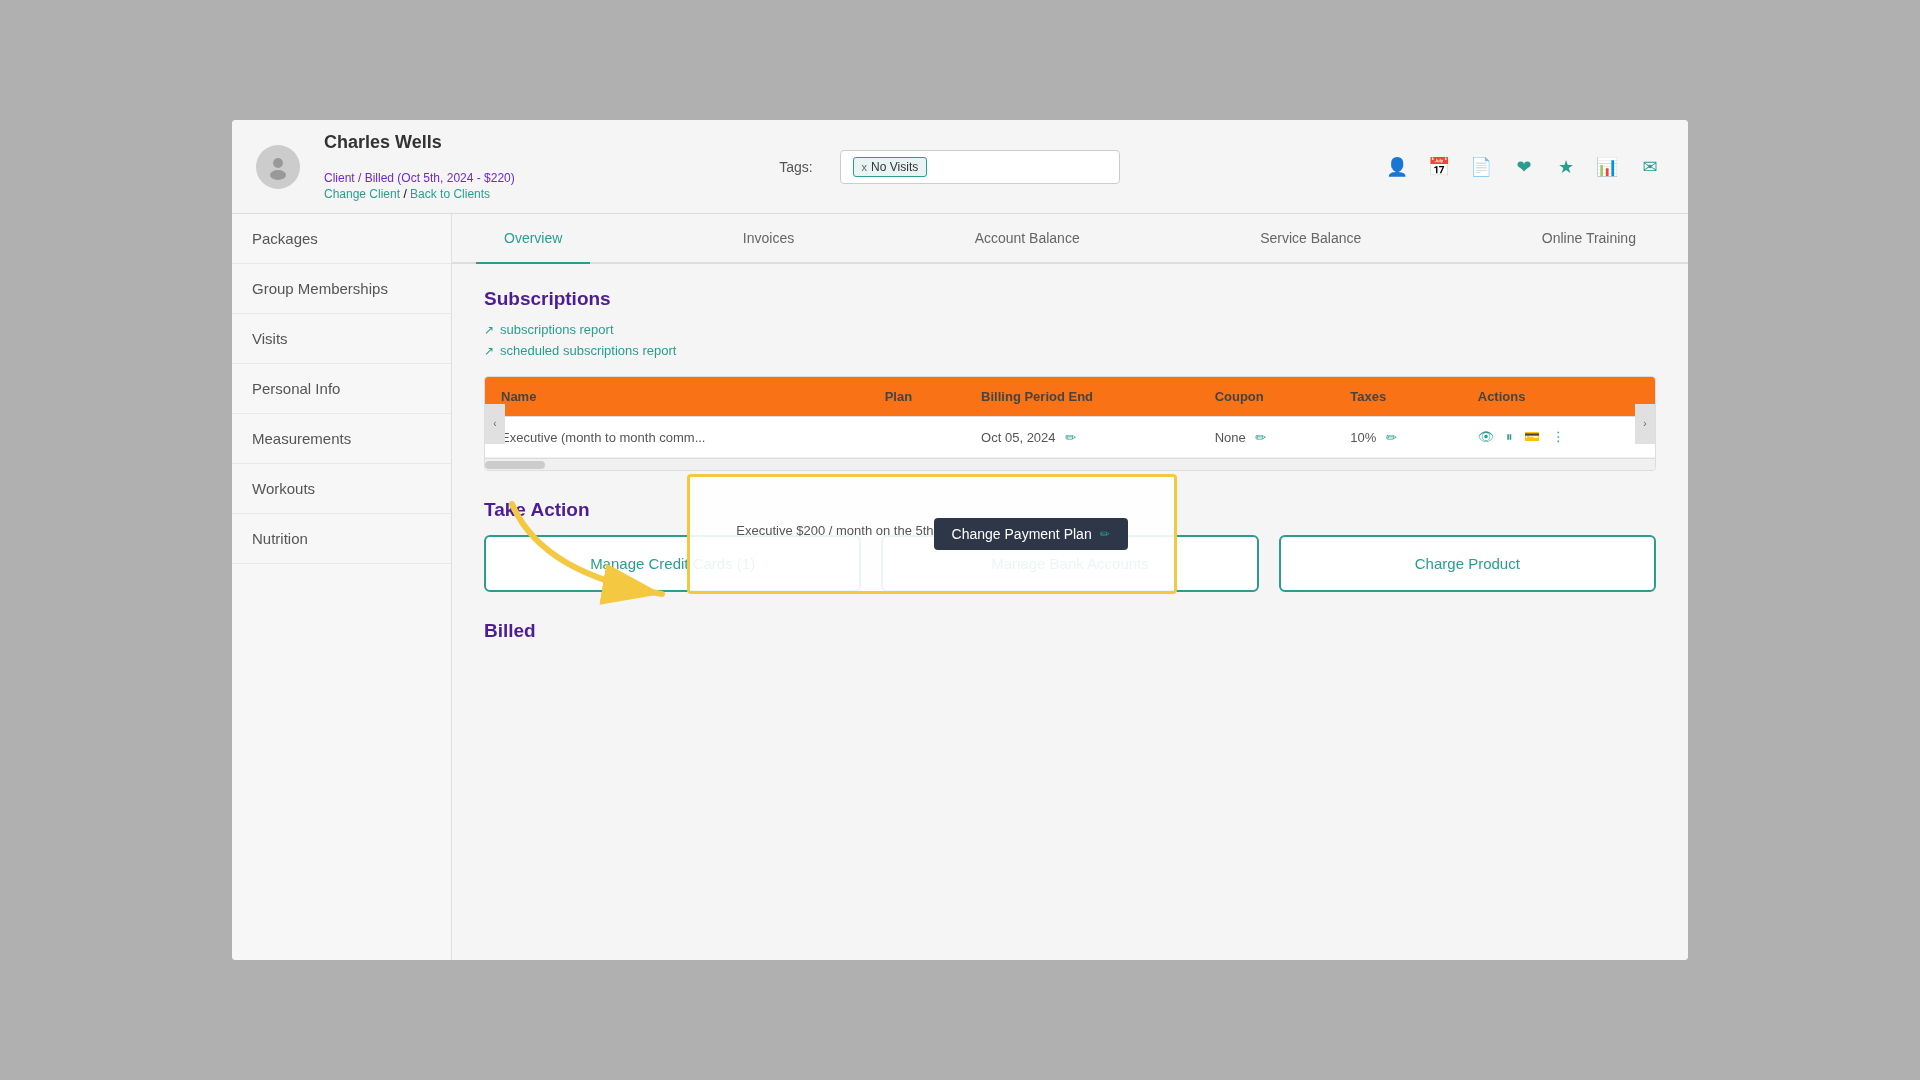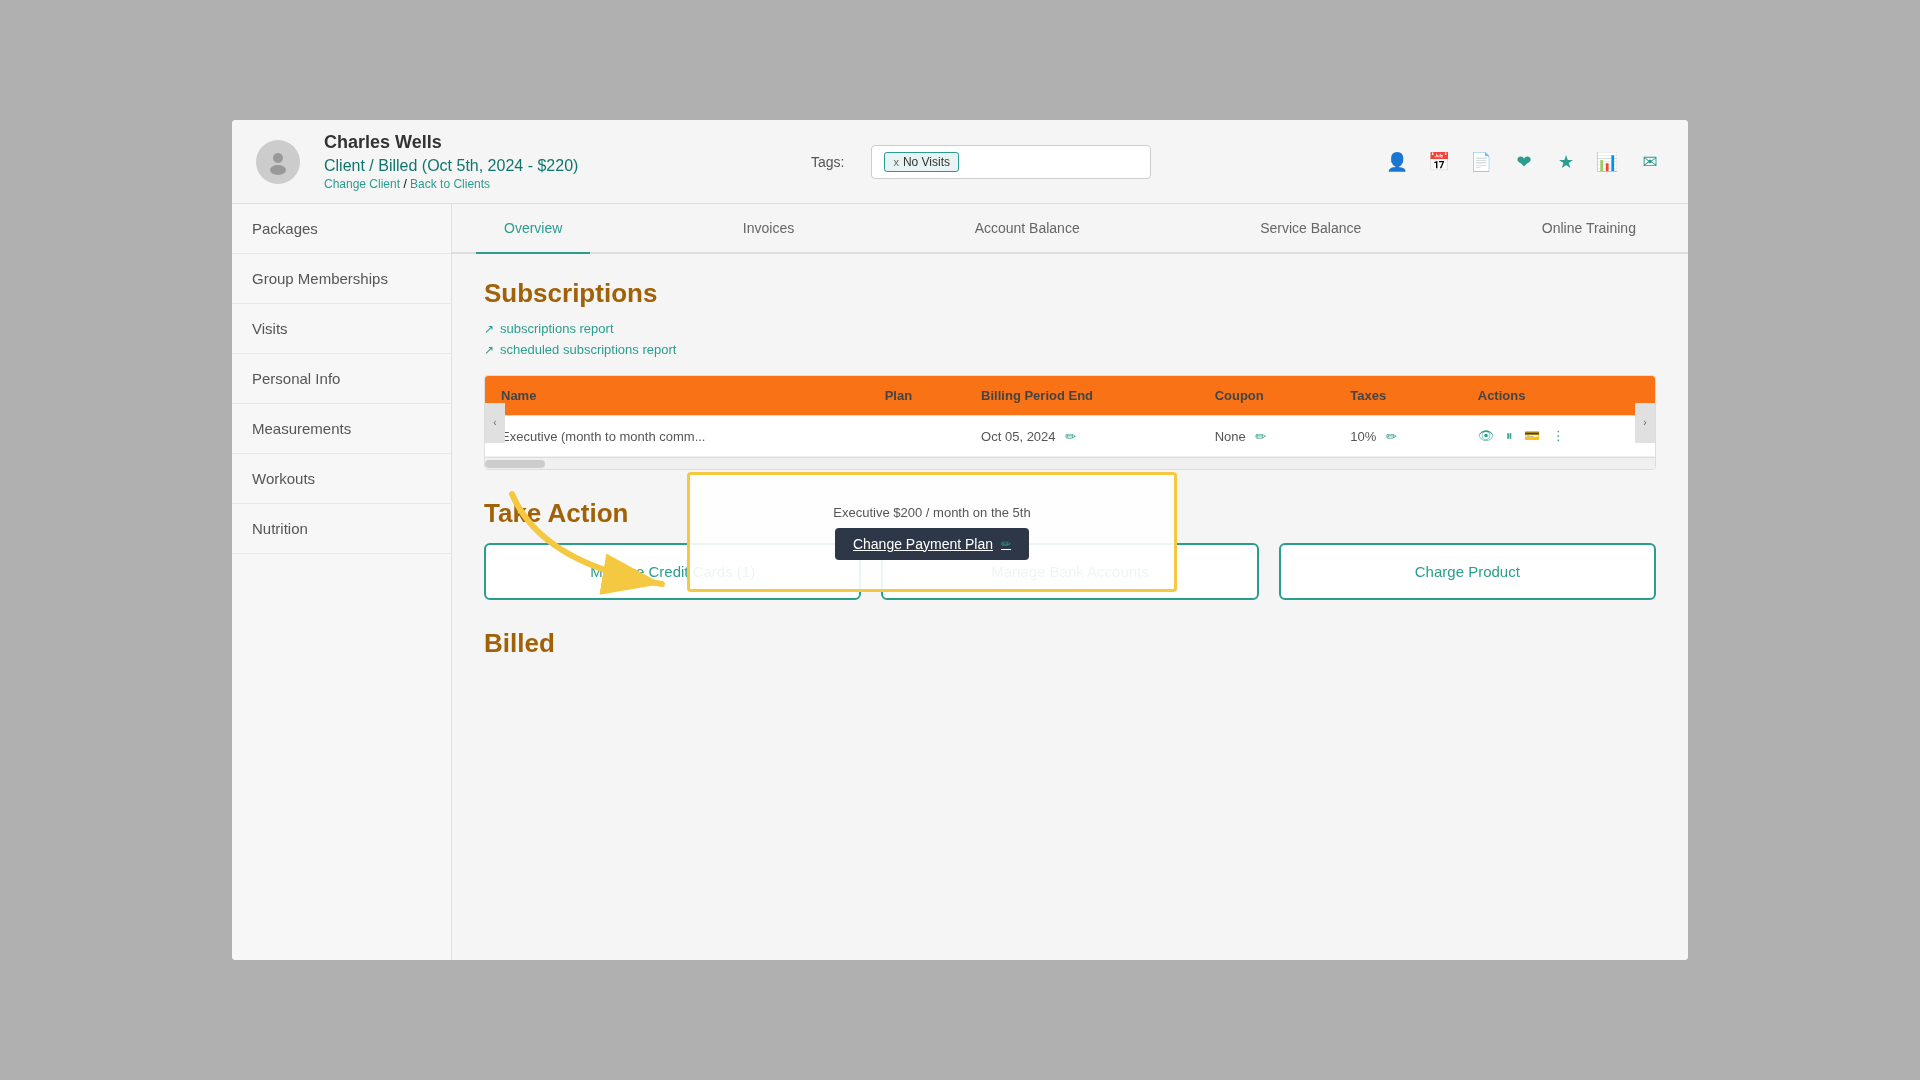--- a/index.html
+++ b/index.html
@@ -45,23 +45,23 @@
       flex-shrink: 0;
     }
     .avatar svg { width: 28px; height: 28px; }
     .client-info { flex: 0 0 auto; }
     .client-name {
       font-size: 18px;
       font-weight: 600;
       color: #333;
     }
     .client-sub {
-      font-size: 16px;
-      color: #0f766e;
-      margin-top: 4px;
+      font-size: 12px;
+      color: #6d28d9;
+      margin-top: 18px;
     }
     .client-links {
       font-size: 12px;
       margin-top: 2px;
     }
     .client-links a {
       color: #2a9d8f;
       text-decoration: none;
     }
     .tags-area {
@@ -166,23 +166,23 @@
     .tab.active {
       color: #2a9d8f;
       border-bottom: 2px solid #2a9d8f;
     }
     
     .content-area {
       padding: 24px 32px;
       position: relative;
     }
     .section-title {
-      font-size: 26px;
+      font-size: 19px;
       font-weight: 600;
-      color: #a16207;
+      color: #4c1d95;
       margin-bottom: 12px;
     }
     .link-row {
       display: flex;
       align-items: center;
       gap: 6px;
       margin-bottom: 6px;
     }
     .link-row a {
       color: #2a9d8f;
@@ -254,45 +254,44 @@
       border-radius: 4px;
     }
     
     .overlay-highlight {
       position: absolute;
       border: 3px solid #f5c842;
       border-radius: 4px;
       background: rgba(255,255,255,0.9);
       z-index: 20;
       
-      top: 218px;
+      top: 210px;
       left: 235px;
       width: 490px;
       height: 120px;
       display: flex;
-      flex-direction: column;
+      flex-direction: row;
       align-items: center;
       justify-content: center;
     }
     .overlay-plan-text {
       font-size: 13px;
       color: #555;
       margin-bottom: 8px;
     }
     .change-payment-btn {
       background: #2d3748;
       color: white;
       padding: 8px 18px;
       border-radius: 4px;
       font-size: 14px;
       font-weight: 500;
       display: flex;
       align-items: center;
       gap: 8px;
-      text-decoration: underline;
     }
     .change-payment-btn .edit-icon {
       color: #2a9d8f;
       font-size: 12px;
     }
     
     .arrow-container {
       position: absolute;
       top: 220px;
       left: 30px;

